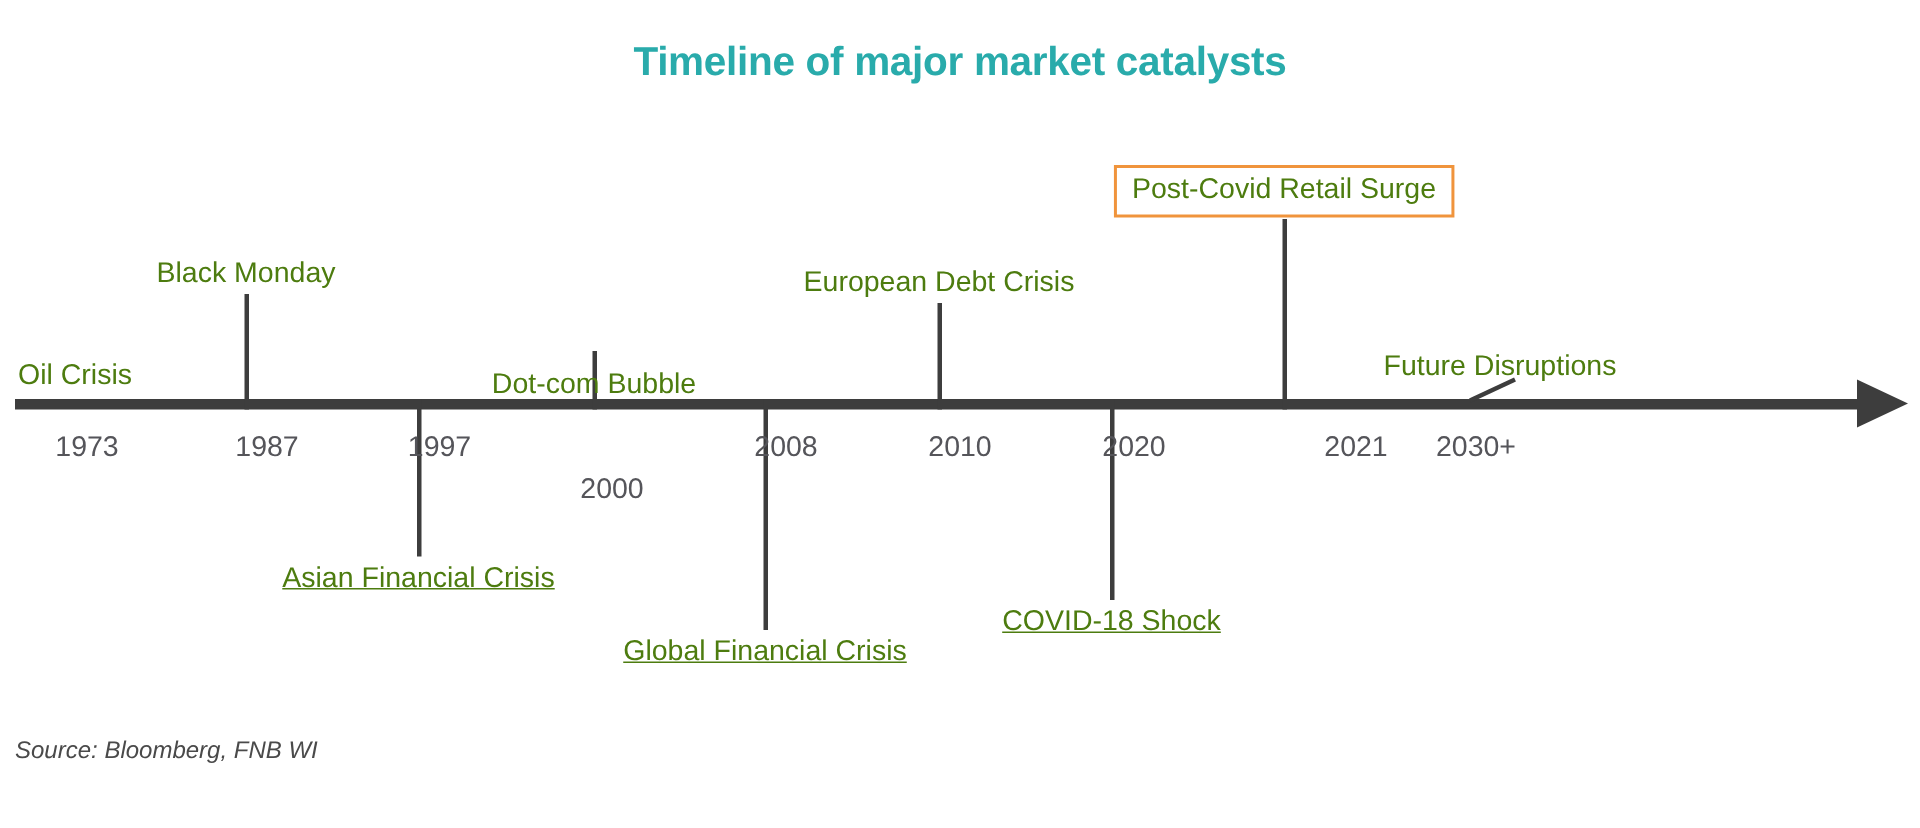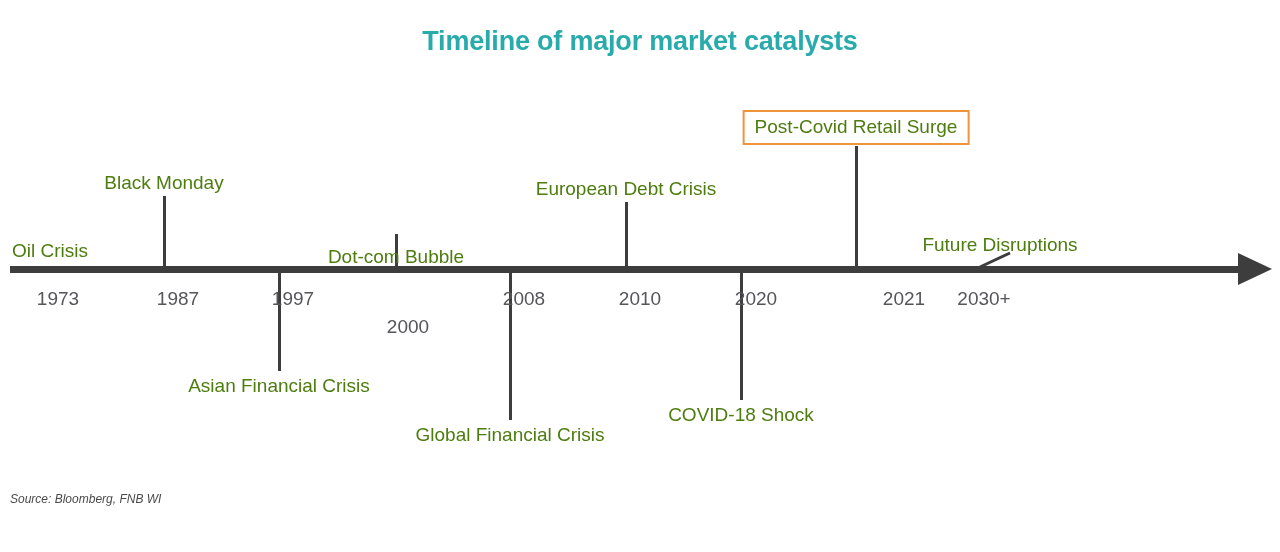--- a/index.html
+++ b/index.html
@@ -84,36 +84,37 @@
     position: absolute;
     font-size: 19px;
     color: #4d7c0f;
     white-space: nowrap;
   }
   .event-label.above {
     transform: translateX(-50%);
   }
   .event-label.below {
     transform: translateX(-50%);
+    text-decoration: underline;
   }
   .event-label.anchor-left {
     transform: none;
   }
   .event-label.boxed {
     border: 2px solid #f0943c;
     padding: 4px 10px 5px 10px;
     background: #ffffff;
     box-sizing: border-box;
   }
   
   .source-note {
     position: absolute;
     left: 10px;
     top: 492px;
-    font-size: 12px;
+    font-size: 16px;
     font-style: italic;
     color: #4a4a4a;
     white-space: nowrap;
   }
 </style>
 </head>
 <body>
 
 <div id="chart-root">
 

